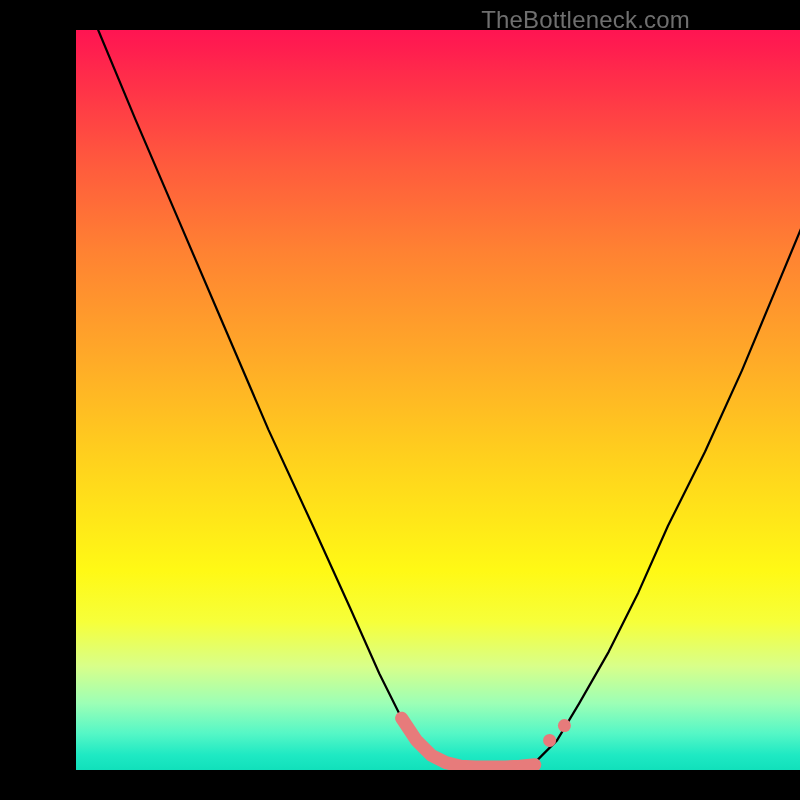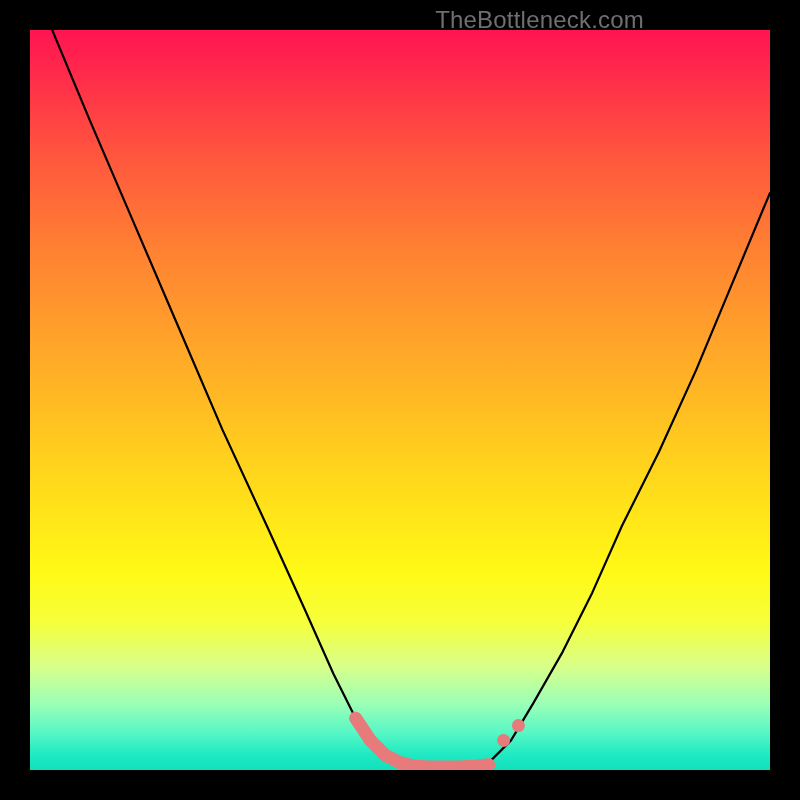--- a/index.html
+++ b/index.html
@@ -9,20 +9,21 @@
     height: 800px;
     overflow: hidden;
     background: #000;
     font-family: Arial, Helvetica, sans-serif;
   }
   .frame {
     position: relative;
     width: 656px;
     height: 800px;
     background: #000;
+    margin-left: 46px;
   }
   .plot-area {
     position: absolute;
     left: 30px;
     top: 30px;
     width: 740px;
     height: 740px;
     background: linear-gradient(to bottom,
       #ff1452 0%,
       #ff3348 8%,

